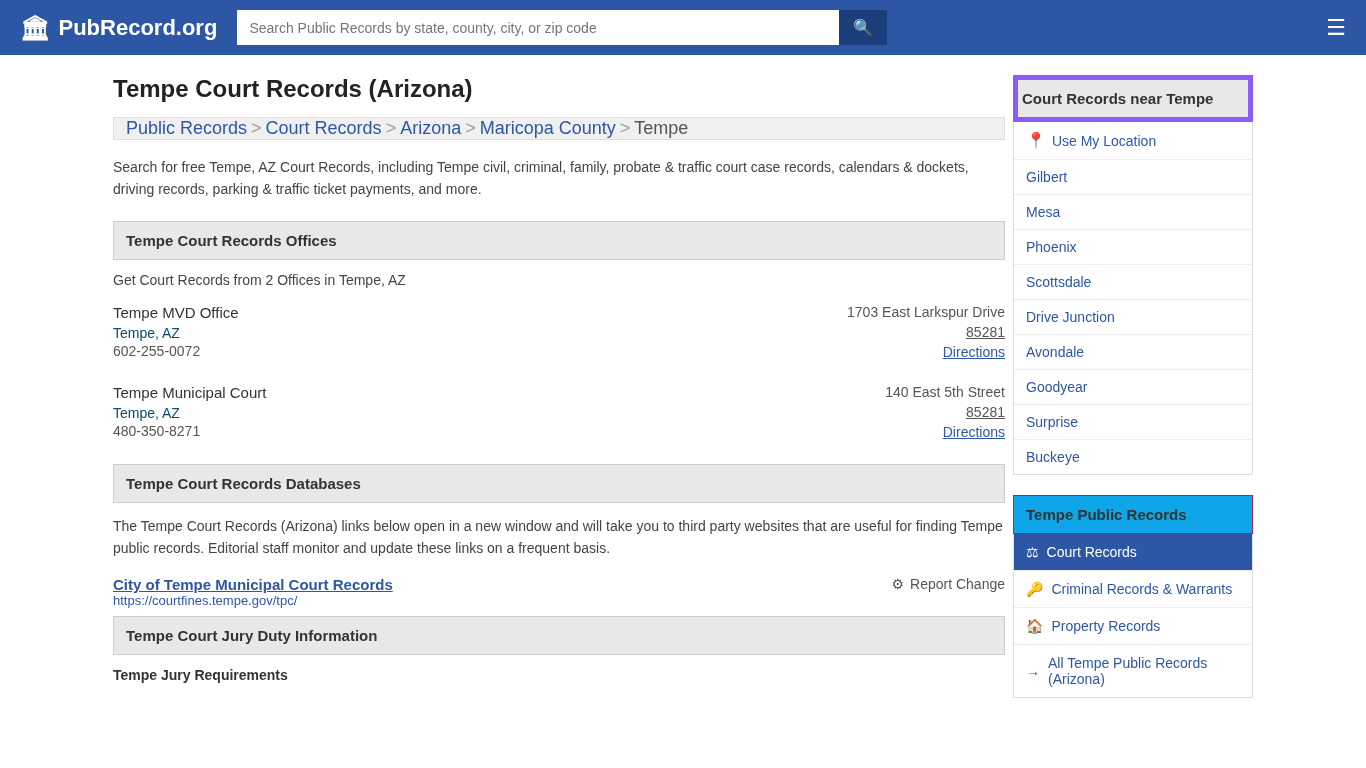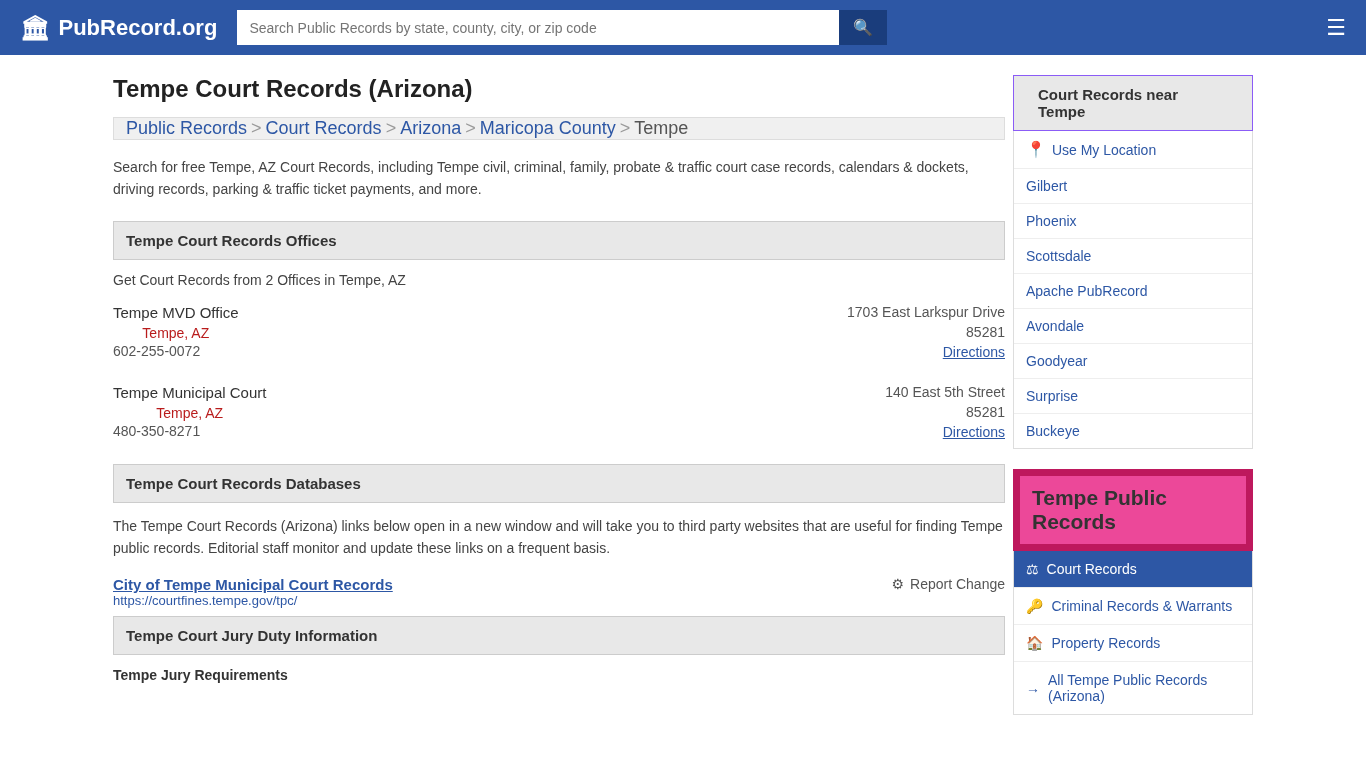--- a/index.html
+++ b/index.html
@@ -132,25 +132,25 @@
       justify-content: space-between;
       align-items: flex-start;
     }
     .office-info { }
     .office-name {
       font-size: 15px;
       font-weight: normal;
       color: #333;
       margin-bottom: 4px;
     }
-    .office-address { color: #b91c1c; margin-bottom: 2px; font-size: 14px; text-align: center; }
+    .office-address { color: #0c4a6e; margin-bottom: 2px; font-size: 14px; }
     .office-phone { color: #555; font-size: 14px; }
     .office-location { text-align: right; }
     .office-street { color: #555; font-size: 14px; margin-bottom: 4px; }
-    .office-zip { color: #555; font-size: 14px; margin-bottom: 4px; }
+    .office-zip { color: #555; font-size: 14px; margin-bottom: 4px; text-decoration: underline; }
     .directions-link {
       color: #2d57a5;
       text-decoration: underline;
       font-size: 14px;
       cursor: pointer;
     }
 
     
     .db-description {
       font-size: 14px;
@@ -194,22 +194,22 @@
       color: #333;
       margin-top: 9px;
     }
 
     
     .sidebar-section {
       margin-bottom: 20px;
     }
     .sidebar-title {
       background: #e8e8e8;
-      border: 1px solid #8b5cf6;
-      padding: 10px 24px;
+      border: 5px solid #8b5cf6;
+      padding: 10px 4px;
       font-size: 15px;
       font-weight: bold;
       color: #333;
       margin-bottom: 0;
     }
     .sidebar-list {
       list-style: none;
       border: 1px solid #ddd;
       border-top: none;
     }
@@ -226,24 +226,24 @@
       text-decoration: none;
       font-size: 14px;
     }
     .location-dot {
       color: #555;
       font-size: 16px;
     }
 
     
     .sidebar-pub-title {
-      background: #ec4899;
-      border: 7px solid #be185d;
+      background: #0ea5e9;
+      border: 1px solid #be185d;
       padding: 10px 12px;
-      font-size: 21px;
+      font-size: 15px;
       font-weight: bold;
       color: #333;
     }
     .pub-records-list {
       list-style: none;
       border: 1px solid #ddd;
       border-top: none;
     }
     .pub-records-list li {
       border-bottom: 1px solid #eee;
@@ -363,27 +363,30 @@
         <li>
           <a href="#">
             <span class="location-dot">📍</span>
             <span>Use My Location</span>
           </a>
         </li>
         <li>
           <a href="#">Gilbert</a>
         </li>
         <li>
+          <a href="#">Mesa</a>
+        </li>
+        <li>
           <a href="#">Phoenix</a>
         </li>
         <li>
           <a href="#">Scottsdale</a>
         </li>
         <li>
-          <a href="#">Apache PubRecord</a>
+          <a href="#">Drive Junction</a>
         </li>
         <li>
           <a href="#">Avondale</a>
         </li>
         <li>
           <a href="#">Goodyear</a>
         </li>
         <li>
           <a href="#">Surprise</a>
         </li>

